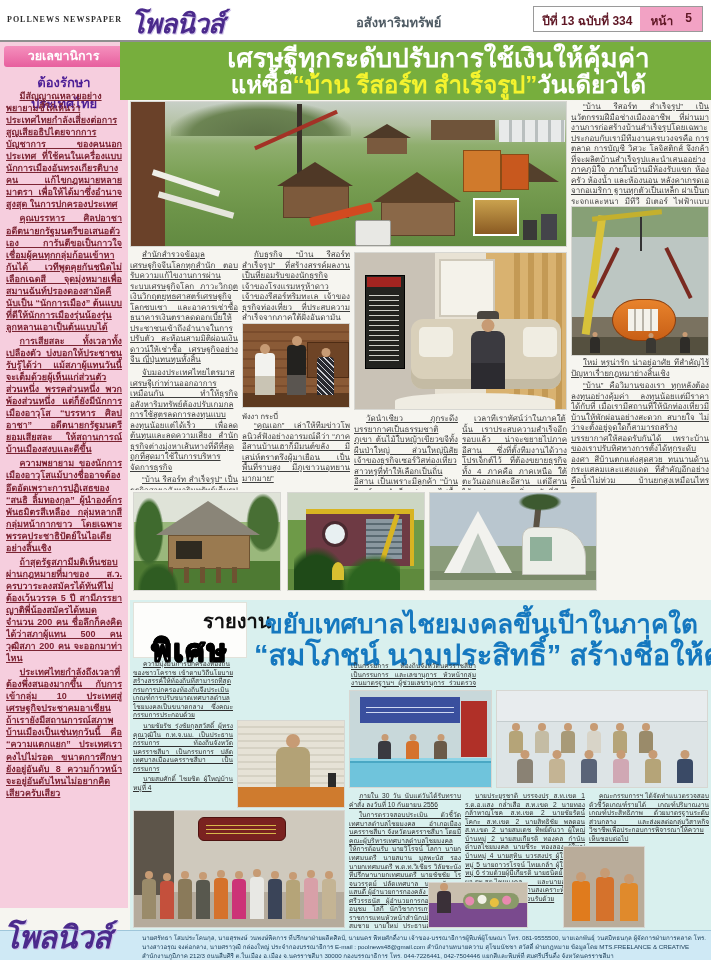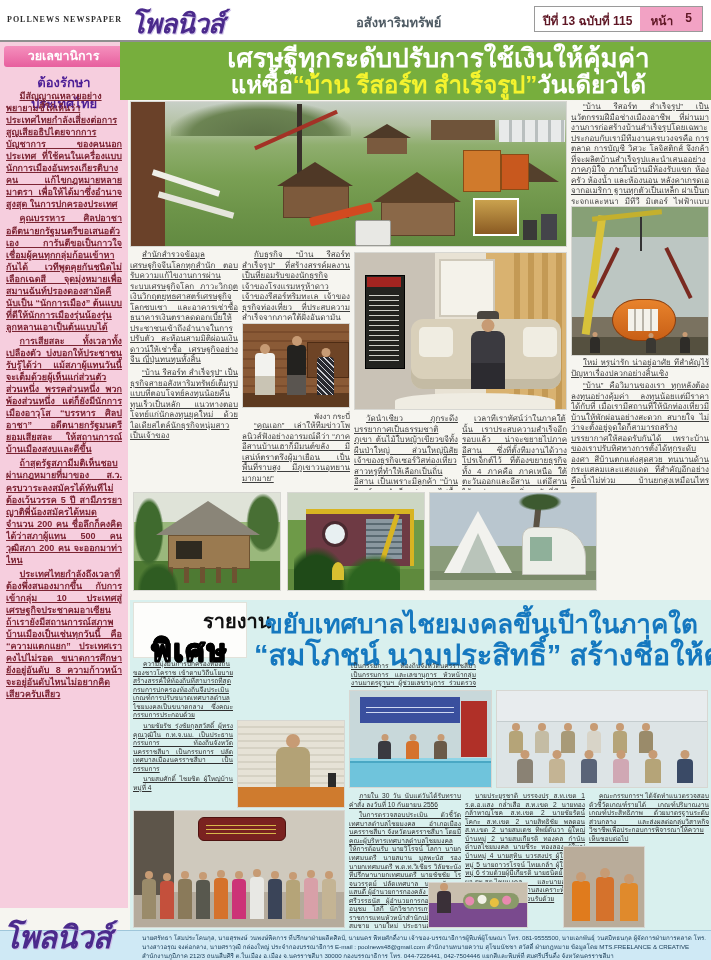--- a/index.html
+++ b/index.html
@@ -1,18 +1,18 @@
 <!DOCTYPE html>
 <html><head>
 <meta charset="utf-8">
 <style>
   html,body{margin:0;padding:0;background:#b9b9b2;}
   .page{position:relative;width:711px;height:960px;background:#f6f5f0;overflow:hidden;
         font-family:"Liberation Sans","DejaVu Sans",sans-serif;}
-  .abs{position:absolute;text-align:right;}
+  .abs{position:absolute;}
   .t{position:absolute;overflow:hidden;text-align:justify;text-decoration:underline;}
   .t p{margin:0 0 2px 0;text-indent:1.5em;}
   .body-text{font-size:8px;line-height:1.32;color:#3e3e3e;}
   .ed-text{font-size:9px;line-height:1.34;color:#7c2433;font-weight:bold;}
   .sp-text{font-size:6.6px;line-height:1.3;color:#303030;}
   .ph{position:absolute;overflow:hidden;background:#9aa39a;border:1px solid #d7d7d2;box-sizing:border-box;}
   .shape{position:absolute;}
   .tri{position:absolute;width:0;height:0;}
   .fig{position:absolute;border-radius:4px 4px 0 0;}
   .fig::before{content:"";position:absolute;left:50%;transform:translateX(-50%);
@@ -73,35 +73,36 @@
 <div class="page">
 
   <div class="header">
     <div class="mast-small">POLLNEWS NEWSPAPER</div>
     <div class="logo-top abs" style="left:112px;top:2px;width:130px;text-align:center;">
       <span class="logo-text">โพลนิวส์</span>
       <span class="logo-sub">Pollnews Newspaper</span>
     </div>
     <div class="section-title">อสังหาริมทรัพย์</div>
     <div class="issue-box">
-      <span class="issue">ปีที่ 13 ฉบับที่ 115</span>
+      <span class="issue">ปีที่ 13 ฉบับที่ 334</span>
       <span class="pagebox">
         <span>หน้า</span>
         <span>5</span>
       </span>
     </div>
   </div>
 
   <div class="sidebar">
     <div class="ed-header">วยเลขานิการ</div>
     <div class="ed-title">ต้องรักษาประเทศไทย</div>
     <div class="t ed-text ed-body">
       <p>มีสัญญาณหลายอย่าง พยายามชี้ให้เห็นว่า ประเทศไทยกำลังเสี่ยงต่อการสูญเสียอธิปไตยจากการบัญชาการ ของคนนอกประเทศ ที่ใช้คนในเครื่องแบบนักการเมืองอันทรงเกียรติบางคน แก้ไขกฎหมายหลายมาตรา เพื่อให้ได้มาซึ่งอำนาจสูงสุด ในการปกครองประเทศ</p>
       <p>คุณบรรหาร ศิลปอาชา อดีตนายกรัฐมนตรีขอเสนอตัวเอง การันตีขอเป็นกาวใจ เชื่อมผู้คนทุกกลุ่มก้อนเข้าหากันได้ เวทีพูดคุยกันชนิดไม่เลือกเฉดสี จุดมุ่งหมายเพื่อสมานฉันท์ปรองดองสามัคคี นับเป็น “นักการเมือง” ต้นแบบที่ดีให้นักการเมืองรุ่นน้องรุ่นลูกหลานเอาเป็นต้นแบบได้</p>
       <p>การเสียสละ ทั้งเวลาทั้งเปลืองตัว บ่งบอกให้ประชาชนรับรู้ได้ว่า แม้สภาผู้แทนวันนี้จะเต็มด้วยผู้เห็นแก่ส่วนตัวส่วนหนึ่ง พรรคส่วนหนึ่ง พวกพ้องส่วนหนึ่ง แต่ก็ยังมีนักการเมืองอาวุโส “บรรหาร ศิลปอาชา” อดีตนายกรัฐมนตรียอมเสียสละ ให้สถานการณ์บ้านเมืองสงบและดีขึ้น</p>
+      <p>ความพยายาม ของนักการเมืองอาวุโสแม้บางชื่ออาจต้องอึดอัดเพราะการปฏิเสธของ “สนธิ ลิ้มทองกุล” ผู้นำองค์กรพันธมิตรสีเหลือง กลุ่มหลากสี กลุ่มหน้ากากขาว โดยเฉพาะพรรคประชาธิปัตย์ในไอเดียอย่างสิ้นเชิง</p>
       <p>ถ้าสุดรัฐสภามีมติเห็นชอบผ่านกฎหมายที่มาของ ส.ว. ครบวาระลงสมัครได้ทันทีไม่ต้องเว้นวรรค 5 ปี สามีภรรยา ญาติพี่น้องสมัครได้หมด จำนวน 200 คน ชื่อลึกก็คงคิดได้ว่าสภาผู้แทน 500 คน วุฒิสภา 200 คน จะออกมาท่าไหน</p>
       <p>ประเทศไทยกำลังถึงเวลาที่ต้องพึ่งสนองมากขึ้น กับการเข้ากลุ่ม 10 ประเทศสู่เศรษฐกิจประชาคมอาเซียน ถ้าเรายังมีสถานการณ์สภาพบ้านเมืองเป็นเช่นทุกวันนี้ คือ “ความแตกแยก” ประเทศเราคงไปไม่รอด ขนาดการศึกษายังอยู่อันดับ 8 ความก้าวหน้าจะอยู่อันดับไหนไม่อยากคิด เสียวครับเสียว</p>
 
     </div>
   </div>
 
   <div class="hl">
     <div class="hl-1">เศรษฐีทุกระดับปรับการใช้เงินให้คุ้มค่า</div>
     <div class="hl-2">
       <span>แห่ซื้อ</span><span class="yq">“บ้าน รีสอร์ท สำเร็จรูป”</span><span>วันเดียวได้</span>
@@ -137,20 +138,21 @@
 
     <div class="shape" style="left:368px;top:18px;width:66px;height:22px;background:repeating-linear-gradient(90deg,#e8eaea 0 10px,#b9bfbf 10px 13px);"></div>
 
     <div class="shape" style="left:342px;top:96px;width:42px;height:34px;background:linear-gradient(180deg,#caa24e,#8a5a22);border:2px solid #fff;"></div>
     <div class="shape" style="left:392px;top:118px;width:14px;height:20px;background:#3a3a38;"></div>
     <div class="shape" style="left:410px;top:112px;width:16px;height:26px;background:#44444a;"></div>
   </div>
 
   <div class="t body-text" style="left:130px;top:250px;width:108px;height:240px;">
     <p>สำนักสำรวจข้อมูล เศรษฐกิจจีนโลกทุกสำนัก ตอบรับความแก้ไขงานการผ่านระบบเศรษฐกิจโลก ภาวะวิกฤตเงินวิกฤตยุทธศาสตร์เศรษฐกิจโลกซบเซา และอาคารเช่าซื้อธนาคารเงินตราลดดอกเบี้ยให้ประชาชนเข้าถึงอำนาจในการปรับตัว สะท้อนสามมิติผ่อนเงินดาวน์ให้เช่าซื้อ เศรษฐกิจอย่างจีน ญี่ปุ่นทนทุนทั้งสิ้น</p>
+    <p>จับมองประเทศไทยไตรมาสเศรษฐีเก่าท่านออกอาการเหมือนกัน ทำให้ธุรกิจอสังหาริมทรัพย์ต้องปรับเกมกลการใช้สูตรลดการลงทุนแบบลงทุนน้อยแต่ได้เร็ว เพื่อลดต้นทุนและลดความเสี่ยง สำนักธุรกิจต่างมุ่งหาเส้นทางที่ดีที่สุดถูกที่สุดมาใช้ในการบริหารจัดการธุรกิจ</p>
     <p>“บ้าน รีสอร์ท สำเร็จรูป” เป็นธุรกิจสายอสังหาริมทรัพย์เต็มรูปแบบที่ตอบโจทย์ลงทุนน้อยคืนทุนเร็วเป็นหลัก แนวทางตอบโจทย์แก่นักลงทุนยุคใหม่ ด้วยไอเดียสไตล์นักธุรกิจหนุ่มสาวเป็นเจ้าของ</p>
   </div>
 
   <div class="t body-text" style="left:242px;top:250px;width:108px;height:71px;">
     <p>กับธุรกิจ “บ้าน รีสอร์ท สำเร็จรูป” ที่สร้างสรรค์ผลงานเป็นที่ยอมรับของนักธุรกิจเจ้าของโรงแรมหรูห้าดาว เจ้าของรีสอร์ทริมทะเล เจ้าของธุรกิจท่องเที่ยว ที่ประสบความสำเร็จจากภาคใต้ฝั่งอันดามัน หัวหิน ชะอำ ธรรมชาติสวยงาม ภูเขา ต้นไม้ เกาะแก่ง เป็นเสน่ห์ของฝั่งทะเลอันดามัน ภูเก็ต</p>
   </div>
 
   <div class="ph" style="left:242px;top:323px;width:108px;height:85px;
        background:repeating-linear-gradient(180deg,#8a5a36 0 7px,#7a4c2c 7px 9px);">
     <div class="shape" style="left:0;bottom:0;width:108px;height:14px;background:#5d3a20;"></div>
@@ -200,21 +202,21 @@
     <div class="shape" style="left:44px;top:40px;width:4px;height:56px;background:#7a2a20;transform:rotate(26deg);transform-origin:top left;"></div>
     <div class="shape" style="left:92px;top:40px;width:4px;height:56px;background:#7a2a20;transform:rotate(-26deg);transform-origin:top right;"></div>
     <div class="shape" style="left:40px;top:92px;width:62px;height:40px;background:linear-gradient(180deg,#e8832c,#c85f16);border-radius:45%/55%;border:1px solid #8a3c0c;"></div>
     <div class="shape" style="left:56px;top:102px;width:30px;height:22px;background:repeating-linear-gradient(90deg,#f4f2ea 0 6px,#b9b4a8 6px 8px);"></div>
     <div class="fig" style="left:18px;bottom:2px;width:10px;height:16px;--hd:5px;background:#2e2c28;"></div>
     <div class="fig" style="left:74px;bottom:2px;width:10px;height:15px;--hd:5px;background:#3a3832;"></div>
     <div class="fig" style="left:108px;bottom:2px;width:10px;height:16px;--hd:5px;background:#2e2c28;"></div>
   </div>
 
   <div class="t body-text" style="left:571px;top:358px;width:138px;height:131px;">
-    <p>ใหม่ หรูน่ารัก น่าอยู่อาศัย ที่สำคัญไร้ปัญหาเรื่องปลวกอย่างสิ้นเชิง</p>
+    <p>ใหม่ หรูน่ารัก น่าอยู่อาศัย ที่สำคัญไร้ปัญหาเรื่ายกฎหมาย่างสิ้นเชิง</p>
     <p>“บ้าน” คือวิมานของเรา ทุกหลังต้องลงทุนอย่างคุ้มค่า ลงทุนน้อยแต่มีราคาได้กับที่ เมื่อเรามีสถานที่ให้นักท่องเที่ยวมีบ้านให้พักผ่อนอย่างสะดวก สบายใจ ไม่ว่าจะตั้งอยู่จุดใดก็สามารถสร้างบรรยากาศให้สอดรับกันได้ เพราะบ้านของเราปรับทิศทางการตั้งได้ทุกระดับองศา สีบ้านตกแต่งสุดสวย ทนนานด้านกระแสลมและแสงแดด ที่สำคัญอีกอย่างคือน้ำไม่ท่วม บ้านยกสูงเหมือนไทรโบราณ</p>
 
   </div>
 
   <div class="ph" style="left:133px;top:492px;width:148px;height:99px;
        background:linear-gradient(180deg,#dfe3d8 0 30%,#9ab87c 30% 70%,#4e7a33 70%);">
     <div class="shape" style="left:0;top:4px;width:30px;height:70px;background:radial-gradient(ellipse,#3f6a2e 0 60%,transparent 70%);"></div>
     <div class="shape" style="right:0;top:0;width:34px;height:60px;background:radial-gradient(ellipse,#486f34 0 60%,transparent 70%);"></div>
     <div class="tri" style="left:22px;top:8px;border-left:52px solid transparent;border-right:52px solid transparent;border-bottom:34px solid #8a8578;"></div>
     <div class="shape" style="left:34px;top:42px;width:80px;height:32px;background:#9a7a50;border:1px solid #6d5231;"></div>

